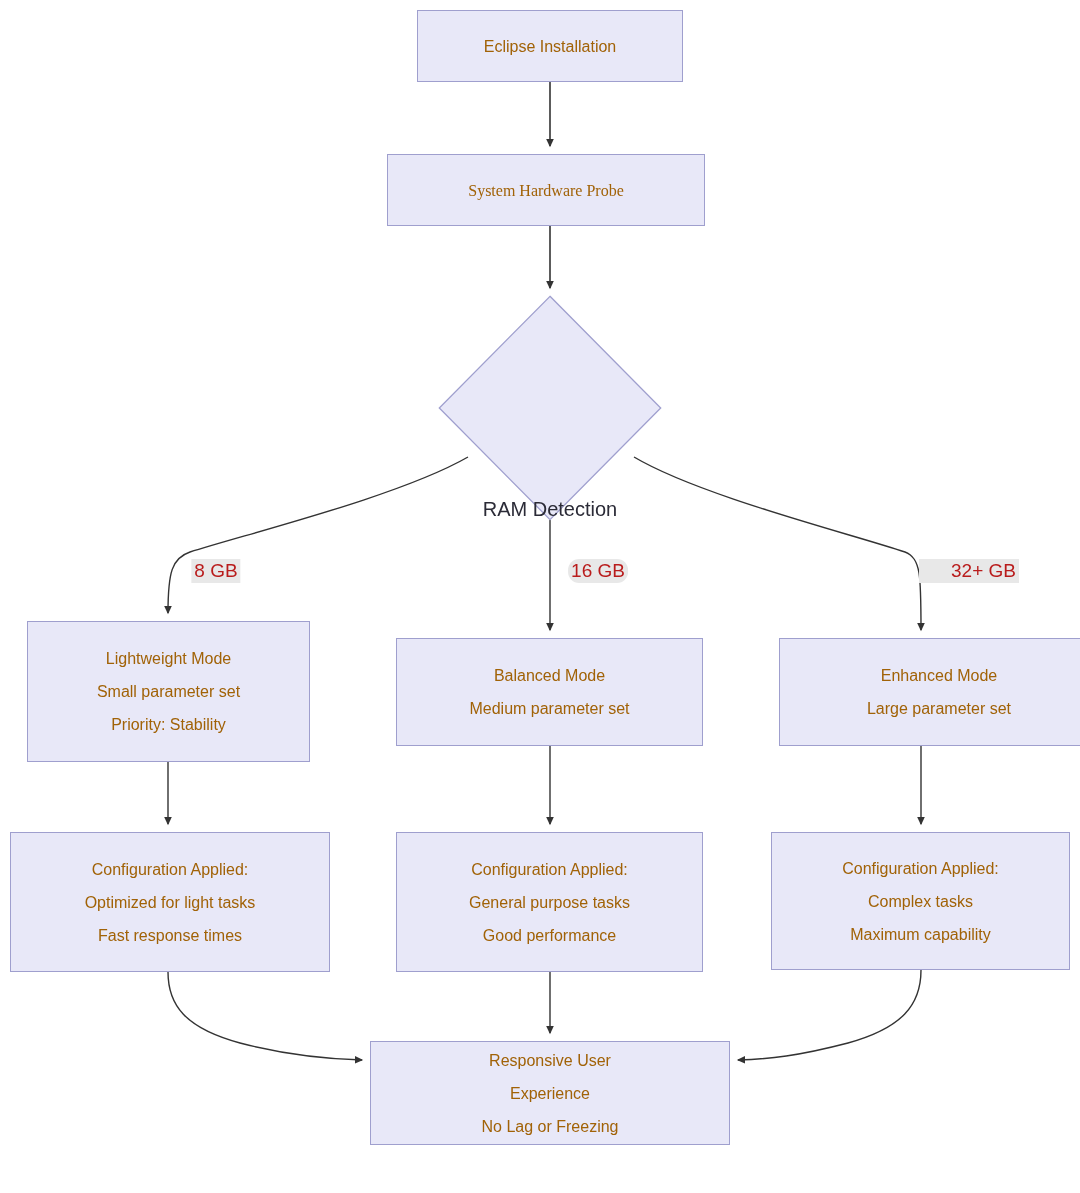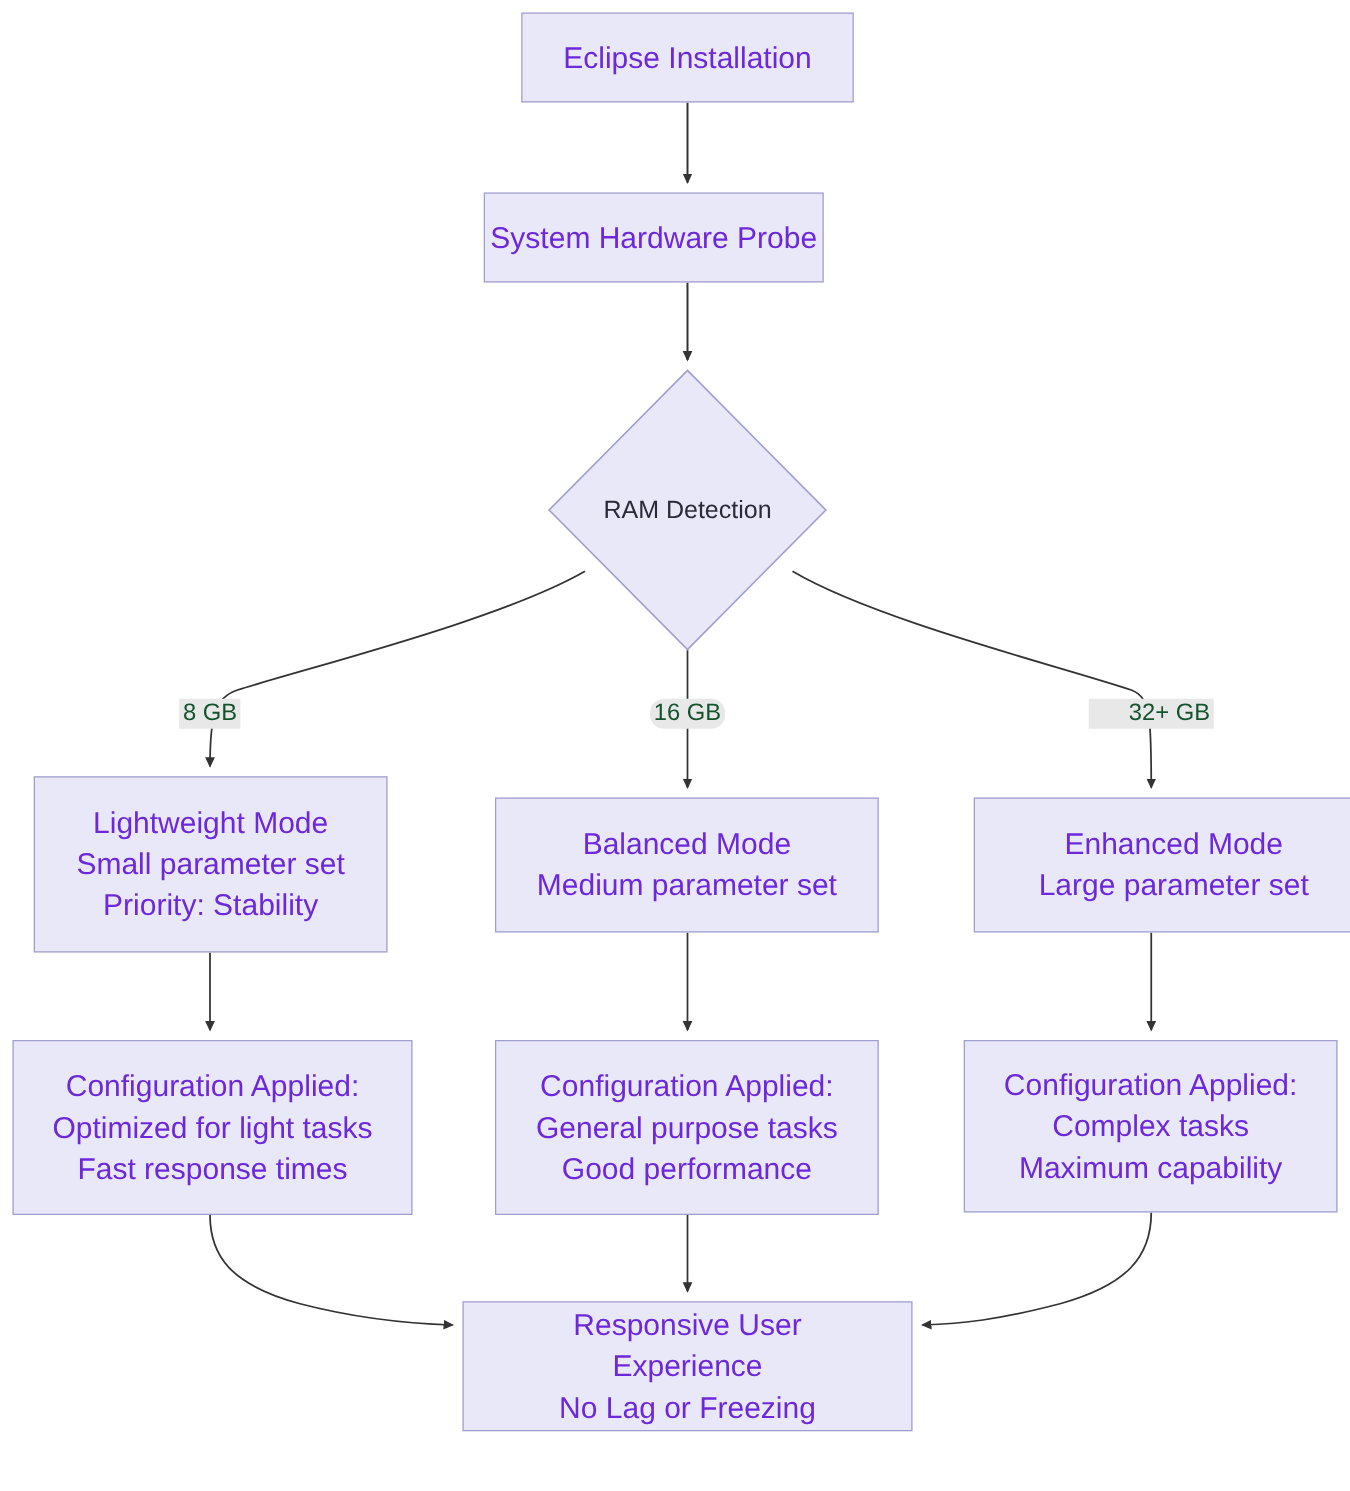--- a/index.html
+++ b/index.html
@@ -27,22 +27,22 @@
   }
   .node {
     position: absolute;
     box-sizing: border-box;
     background: #e8e8f8;
     border: 1.3px solid #9f9fce;
     display: flex;
     flex-direction: column;
     align-items: center;
     justify-content: center;
-    color: #6d28d9;
-    font-size: 24px;
+    color: #a16207;
+    font-size: 16px;
     line-height: 33px;
     text-align: center;
     white-space: nowrap;
   }
   .node .line {
     display: block;
   }
   .diamond-wrap {
     position: absolute;
   }
@@ -51,35 +51,36 @@
     left: 0;
     top: 0;
   }
   .diamond-label {
     position: absolute;
     left: 0;
     top: 0;
     width: 100%;
     height: 100%;
     display: flex;
-    align-items: center;
+    align-items: flex-end;
     justify-content: center;
     color: #2b2b37;
     font-size: 20px;
     white-space: nowrap;
   }
   .edge-label {
     position: absolute;
     background: #e8e8e8;
-    color: #14532d;
+    color: #b91c1c;
     font-size: 19px;
     line-height: 22px;
     padding: 1px 3px;
     white-space: nowrap;
     transform: translate(-50%, -50%);
+    margin-left: 48px;
   }
 </style>
 </head>
 <body>
 
 <div id="canvas">
 
   <svg id="edges" viewBox="0 0 1080 1193">
     <defs>
       <marker id="arrow" markerWidth="9" markerHeight="9" refX="7.2" refY="4.5" orient="auto" markerUnits="userSpaceOnUse">
@@ -107,21 +108,21 @@
 
     <path d="M550,972 L550,1033" fill="none" stroke="#333333" stroke-width="1.4" marker-end="url(#arrow)"></path>
 
     <path d="M921,970 C921,1005 902,1028 848,1043 C798,1056 770,1059 738,1060" fill="none" stroke="#333333" stroke-width="1.4" marker-end="url(#arrow)"></path>
   </svg>
 
   <div class="node" style="left:417px; top:10px; width:266px; height:72px;">
     <span class="line">Eclipse Installation</span>
   </div>
 
-  <div class="node" style="left:387px; top:154px; width:272px; height:72px;">
+  <div class="node" style="left:387px; top:154px; width:318px; height:72px;font-family:Liberation Serif, serif;">
     <span class="line">System Hardware Probe</span>
   </div>
 
   <div class="diamond-wrap" style="left:438px; top:295px; width:224px; height:226px;">
     <svg class="diamond-shape" width="224" height="226" viewBox="0 0 224 226">
       <polygon points="112,1.3 222.7,113 112,224.7 1.3,113" fill="#e8e8f8" stroke="#9f9fce" stroke-width="1.3"></polygon>
     </svg>
     <div class="diamond-label">
       <span>RAM Detection</span>
     </div>

